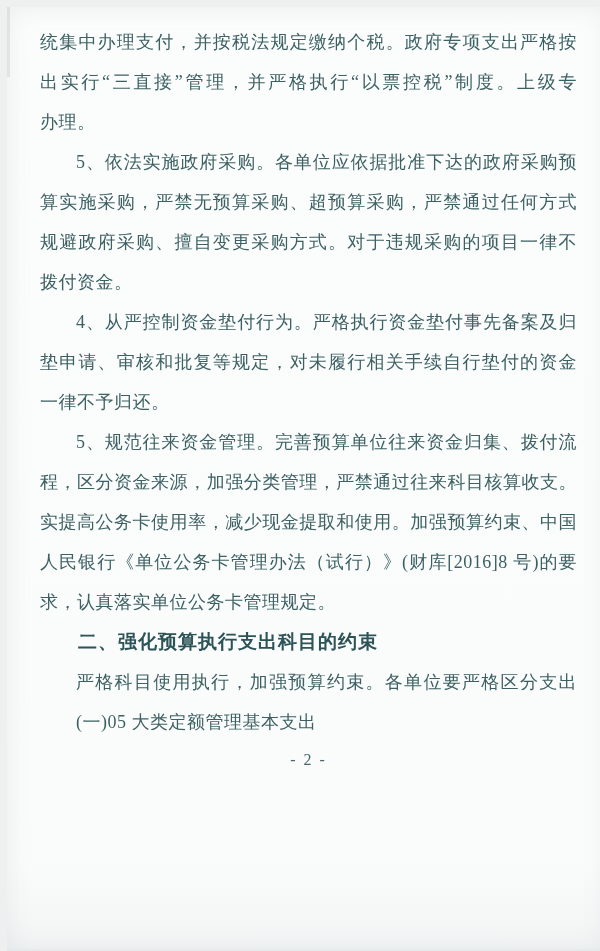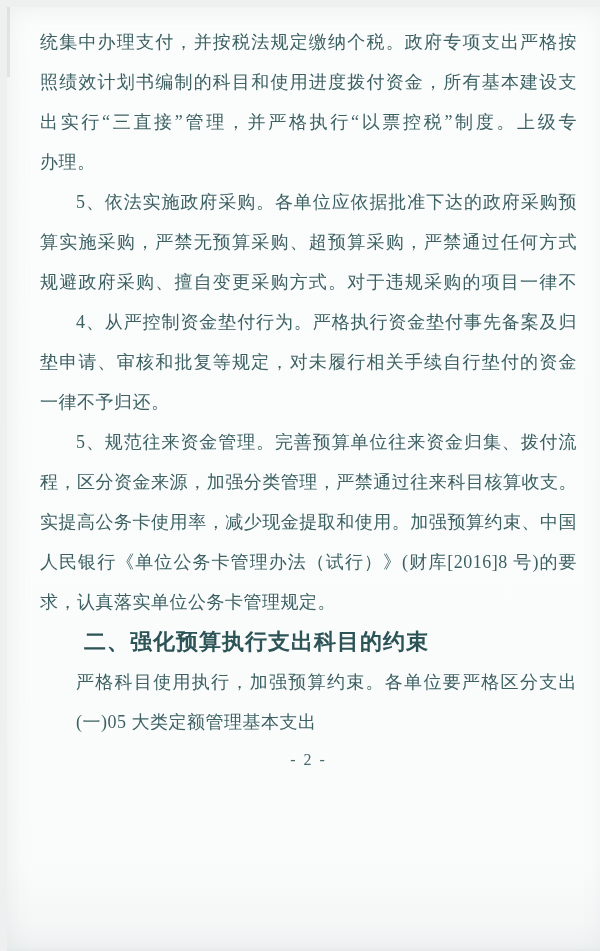--- a/index.html
+++ b/index.html
@@ -31,21 +31,21 @@
   .j {
     text-align: justify;
     text-align-last: justify;
   }
   .ind {
     text-indent: 2em;
   }
   .hd {
     font-family: Liberation Sans, sans-serif;
     font-weight: bold;
-    font-size: 22px;
+    font-size: 19px;
     color: #2c5356;
     letter-spacing: 1px;
   }
   .pg {
     margin-top: 3px;
     text-align: center;
     font-size: 16px;
     line-height: 30px;
     color: #46686a;
     letter-spacing: 2px;
@@ -66,26 +66,26 @@
     height: 70px;
     background: rgba(185,196,196,0.35);
   }
 </style>
 </head>
 <body>
 
 <div class="page">
   <div class="content">
     <div class="ln j">统集中办理支付，并按税法规定缴纳个税。政府专项支出严格按</div>
-    <div class="ln j">照绩效计划书编制的科目和使用进度拨付资金，所有基本建设支</div>
     <div class="ln j">出实行“三直接”管理，并严格执行“以票控税”制度。上级专</div>
     <div class="ln">办理。</div>
     <div class="ln j ind">5、依法实施政府采购。各单位应依据批准下达的政府采购预</div>
     <div class="ln j">算实施采购，严禁无预算采购、超预算采购，严禁通过任何方式</div>
     <div class="ln j">规避政府采购、擅自变更采购方式。对于违规采购的项目一律不</div>
+    <div class="ln">拨付资金。</div>
     <div class="ln j ind">4、从严控制资金垫付行为。严格执行资金垫付事先备案及归</div>
     <div class="ln j">垫申请、审核和批复等规定，对未履行相关手续自行垫付的资金</div>
     <div class="ln">一律不予归还。</div>
     <div class="ln j ind">5、规范往来资金管理。完善预算单位往来资金归集、拨付流</div>
     <div class="ln j">程，区分资金来源，加强分类管理，严禁通过往来科目核算收支。</div>
     <div class="ln j">实提高公务卡使用率，减少现金提取和使用。加强预算约束、中国</div>
     <div class="ln j">人民银行《单位公务卡管理办法（试行）》(财库[2016]8 号)的要</div>
     <div class="ln">求，认真落实单位公务卡管理规定。</div>
     <div class="ln hd ind">二、强化预算执行支出科目的约束</div>
     <div class="ln j ind">严格科目使用执行，加强预算约束。各单位要严格区分支出</div>

